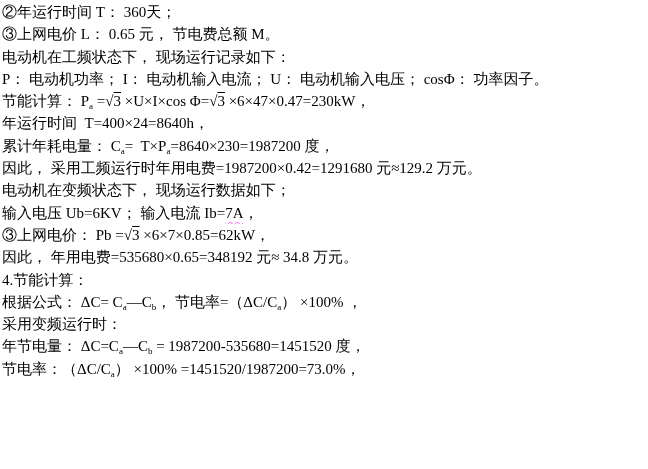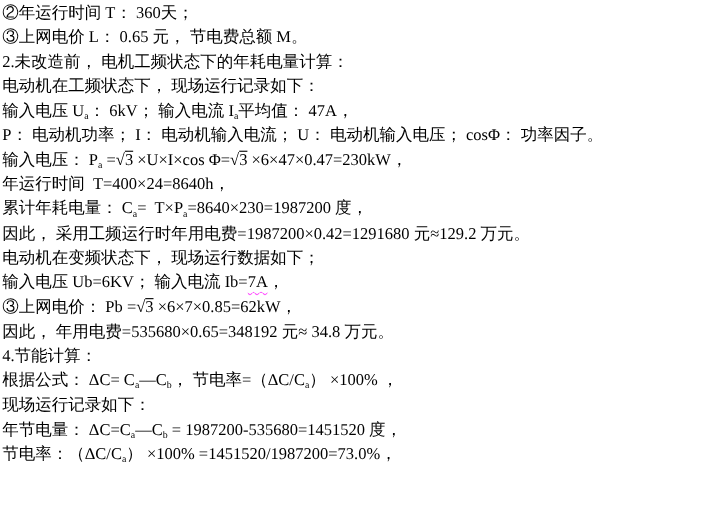--- a/index.html
+++ b/index.html
@@ -41,31 +41,29 @@
     margin-top: 16px;
   }
 </style>
 </head>
 <body>
 
 <div class="page" style="--bg: #ffffff; --fg: #000000; --wavy: #ff5aff;">
   <div id="doc">
       <div class="line"><span class="seg-n">②年运行时间 T： 360天；</span></div>
       <div class="line"><span class="seg-n">③上网电价 L： 0.65 元， 节电费总额 M。</span></div>
-      <div class="line"><span class="seg-n">2.未改造前， 电机工频状态下的年耗电量计算：</span></div>
       <div class="line"><span class="seg-n">电动机在工频状态下， 现场运行记录如下：</span></div>
-      <div class="line"><span class="seg-n">输入电压 U</span><span class="seg-sub">a</span><span class="seg-n">： 6kV； 输入电流 I</span><span class="seg-sub">a</span><span class="seg-n">平均值： 47A，</span></div>
       <div class="line"><span class="seg-n">P： 电动机功率； I： 电动机输入电流； U： 电动机输入电压； </span><span class="seg-it">cosΦ</span><span class="seg-n">： 功率因子。</span></div>
-      <div class="line"><span class="seg-n">输入电压： P</span><span class="seg-sub">a</span><span class="seg-n"> =√</span><span class="seg-rad">3</span><span class="seg-n"> ×U×I×cos Φ=√</span><span class="seg-rad">3</span><span class="seg-n"> ×6×47×0.47=230kW，</span></div>
+      <div class="line"><span class="seg-n">节能计算： P</span><span class="seg-sub">a</span><span class="seg-n"> =√</span><span class="seg-rad">3</span><span class="seg-n"> ×U×I×cos Φ=√</span><span class="seg-rad">3</span><span class="seg-n"> ×6×47×0.47=230kW，</span></div>
       <div class="line"><span class="seg-n">年运行时间  T=400×24=8640h，</span></div>
       <div class="line"><span class="seg-n">累计年耗电量： C</span><span class="seg-sub">a</span><span class="seg-n">=  T×P</span><span class="seg-sub">a</span><span class="seg-n">=8640×230=1987200 度，</span></div>
       <div class="line"><span class="seg-n">因此， 采用工频运行时年用电费=1987200×0.42=1291680 元≈129.2 万元。</span></div>
       <div class="line"><span class="seg-n">电动机在变频状态下， 现场运行数据如下；</span></div>
       <div class="line"><span class="seg-n">输入电压 Ub=6KV； 输入电流 Ib=</span><span class="seg-wavy">7A</span><span class="seg-n">，</span></div>
       <div class="line"><span class="seg-n">③上网电价： Pb =√</span><span class="seg-rad">3</span><span class="seg-n"> ×6×7×0.85=62kW，</span></div>
       <div class="line"><span class="seg-n">因此， 年用电费=535680×0.65=348192 元≈ 34.8 万元。</span></div>
       <div class="line"><span class="seg-n">4.节能计算：</span></div>
       <div class="line"><span class="seg-n">根据公式： ΔC= C</span><span class="seg-sub">a</span><span class="seg-n">—C</span><span class="seg-sub">b</span><span class="seg-n">， 节电率=（ΔC/C</span><span class="seg-sub">a</span><span class="seg-n">） ×100% ，</span></div>
-      <div class="line"><span class="seg-n">现场运行记录如下：</span></div>
+      <div class="line"><span class="seg-n">采用变频运行时：</span></div>
       <div class="line"><span class="seg-n">年节电量： ΔC=C</span><span class="seg-sub">a</span><span class="seg-n">—C</span><span class="seg-sub">b</span><span class="seg-n"> = 1987200-535680=1451520 度，</span></div>
       <div class="line"><span class="seg-n">节电率：（ΔC/C</span><span class="seg-sub">a</span><span class="seg-n">） ×100% =1451520/1987200=73.0%，</span></div>
     </div>
 </div>
 
 </body></html>

